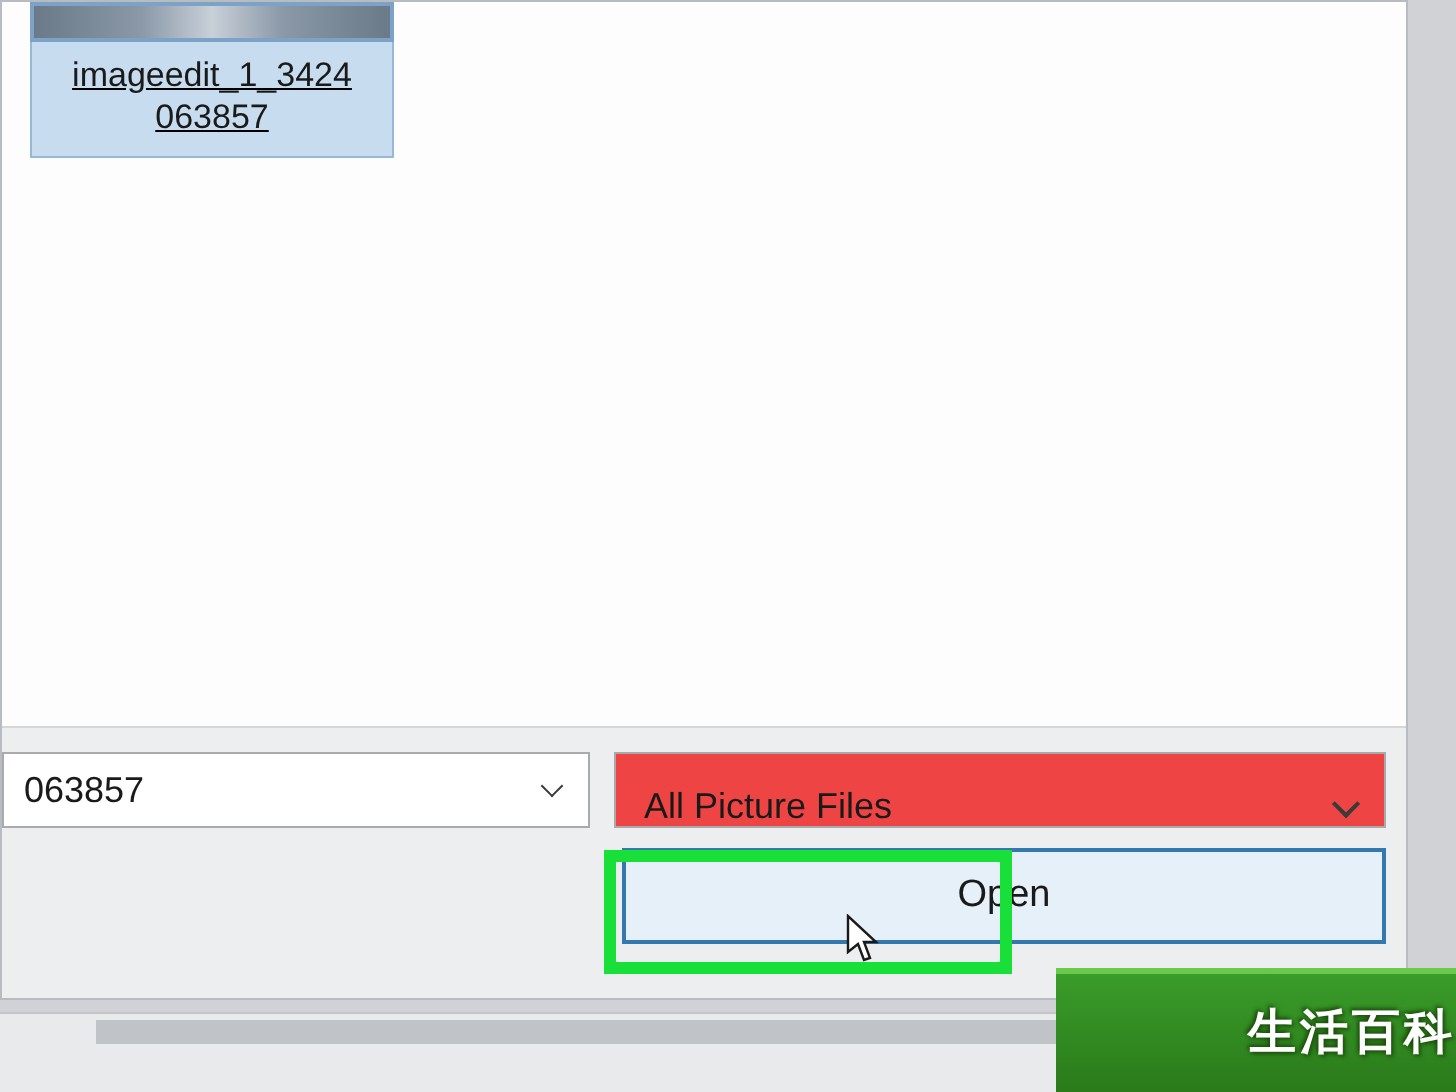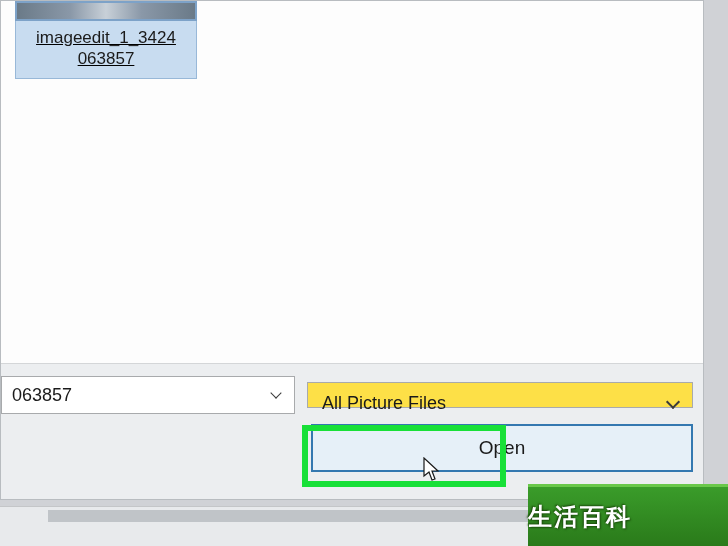--- a/index.html
+++ b/index.html
@@ -88,22 +88,22 @@
       align-items: center;
       justify-content: space-between;
       padding: 0 10px 0 10px;
     }
     .filename-text {
       color: #1a1a1a;
       font-size: 18px;
     }
     .filetype-select {
       flex: 1;
-      height: 26px;
-      background: #fde047;
+      height: 38px;
+      background: #ef4444;
       border: 1px solid #a8aaac;
       display: flex;
       align-items: center;
       justify-content: space-between;
       padding: 16px 12px 0 14px;
     }
     .filetype-text {
       color: #1a1a1a;
       font-size: 18px;
     }
@@ -178,21 +178,21 @@
     .watermark {
       position: absolute;
       right: 0;
       bottom: 0;
       width: 200px;
       height: 62px;
       background: linear-gradient(to bottom, #3a9c2a 0%, #2a7a1a 100%);
       border-top: 3px solid #6ac84a;
       display: flex;
       flex-direction: column;
-      align-items: flex-start;
+      align-items: flex-end;
       justify-content: center;
       z-index: 12;
     }
     .watermark-top {
       font-size: 24px;
       font-weight: bold;
       color: #ffffff;
       text-shadow: 1px 1px 2px #1a4a0a, -1px -1px 2px #1a4a0a;
       letter-spacing: 2px;
       line-height: 1;

